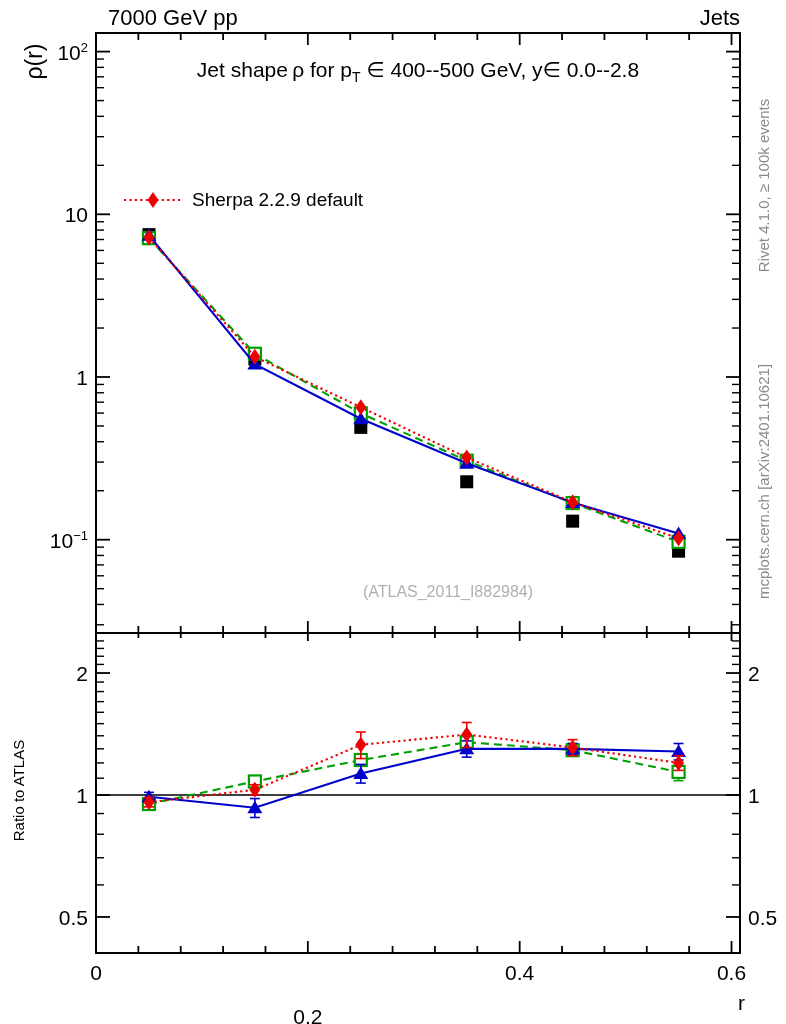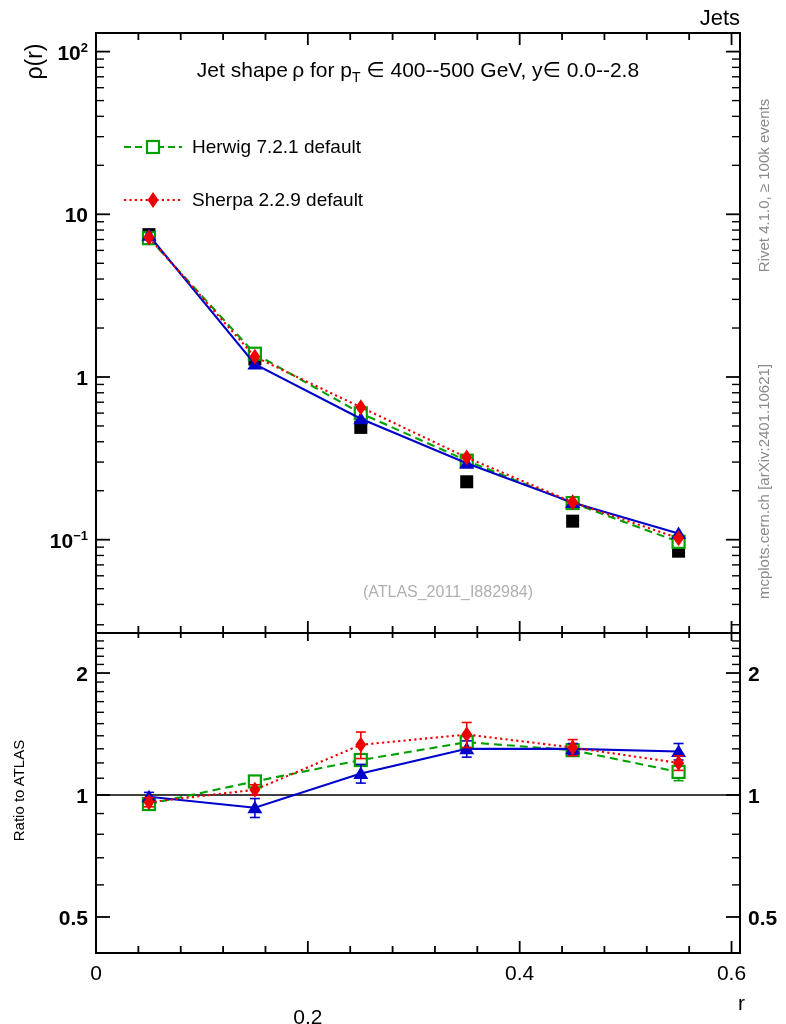--- a/index.html
+++ b/index.html
@@ -6,21 +6,21 @@
   #canvas{position:relative;width:786px;height:1024px;background:#fff;
           font-family:"Liberation Sans","DejaVu Sans",sans-serif;color:#000;overflow:hidden;}
   .abs{position:absolute;}
   #plot-svg{position:absolute;left:0;top:0;}
   .hdr{font-size:22px;font-weight:500;letter-spacing:0;}
   .ylab{font-size:23px;font-weight:500;}
   .title{font-size:21px;text-align:center;}
   .title sub{font-size:14px;}
   .legend-row{position:absolute;display:flex;align-items:center;height:26px;left:124px;}
   .legend-label{font-size:19px;margin-left:10px;white-space:nowrap;}
-  .tick-label{position:absolute;font-size:21px;line-height:1;transform:translateY(-50%);font-weight:bold;}
+  .tick-label{position:absolute;font-size:21px;line-height:1;transform:translateY(-50%);}
   .tick-label sup{font-size:13px;}
   .xtick-label{position:absolute;font-size:21px;line-height:1;width:70px;text-align:center;transform:translateX(-50%);}
   .watermark{font-size:16px;color:#b0b0b0;white-space:nowrap;}
   .sidenote{font-size:15px;color:#8a8a8a;white-space:nowrap;width:300px;text-align:center;transform:rotate(-90deg);}
   .ratio-ylab{font-size:15px;width:130px;text-align:center;transform:rotate(-90deg);}
   .xaxis-title{font-size:21px;}
 </style>
 </head>
 <body>
 
@@ -301,35 +301,29 @@
       <path d="M 572.6447368421053 494.2059604917548 L 578.1447368421053 502.2059604917548 L 572.6447368421053 510.2059604917548 L 567.1447368421053 502.2059604917548 Z" fill="#ee0000"></path>
       <path d="M 678.5657894736843 530.300752054336 L 684.0657894736843 538.300752054336 L 678.5657894736843 546.300752054336 L 673.0657894736843 538.300752054336 Z" fill="#ee0000"></path>
       <path d="M 148.96052631578948 794.1836963723669 L 154.46052631578948 802.1836963723669 L 148.96052631578948 810.1836963723669 L 143.46052631578948 802.1836963723669 Z" fill="#ee0000"></path>
       <path d="M 254.8815789473684 781.7983565494642 L 260.38157894736844 789.7983565494642 L 254.8815789473684 797.7983565494642 L 249.3815789473684 789.7983565494642 Z" fill="#ee0000"></path>
       <path d="M 360.8026315789474 736.8153150801368 L 366.3026315789474 744.8153150801368 L 360.8026315789474 752.8153150801368 L 355.3026315789474 744.8153150801368 Z" fill="#ee0000"></path>
       <path d="M 466.72368421052624 726.5364155520401 L 472.22368421052624 734.5364155520401 L 466.72368421052624 742.5364155520401 L 461.22368421052624 734.5364155520401 Z" fill="#ee0000"></path>
       <path d="M 572.6447368421053 739.4816710002843 L 578.1447368421053 747.4816710002843 L 572.6447368421053 755.4816710002843 L 567.1447368421053 747.4816710002843 Z" fill="#ee0000"></path>
       <path d="M 678.5657894736843 754.9157591015024 L 684.0657894736843 762.9157591015024 L 678.5657894736843 770.9157591015024 L 673.0657894736843 762.9157591015024 Z" fill="#ee0000"></path>
     </svg>
 
+  <div class="abs hdr" style="left:108px;top:5px;">7000 GeV pp</div>
   <div class="abs hdr" style="left:640px;top:5px;width:100px;text-align:right;">Jets</div>
 
   <div class="abs ylab" style="left:-6px;top:48px;width:80px;text-align:center;transform:rotate(-90deg);">ρ(r)</div>
 
   <div class="abs title" style="left:96px;top:58px;width:644px;">
     <span>Jet shape ρ for p</span><sub>T</sub><span> ∈ 400--500 GeV, y∈ 0.0--2.8</span>
   </div>
 
-  <div class="legend-row" style="top:134px;">
-    <svg class="legend-sample" id="legend-sample-1" width="58" height="22">
-        <line x1="0" y1="11" x2="58" y2="11" stroke="#00a000" stroke-width="2.1" stroke-dasharray="7 4"></line>
-        <rect x="23" y="5" width="12" height="12" fill="#fff" stroke="#00a000" stroke-width="2.2"></rect>
-      </svg>
-    <span class="legend-label">Herwig 7.2.1 default</span>
-  </div>
   <div class="legend-row" style="top:187px;">
     <svg class="legend-sample" id="legend-sample-3" width="58" height="22">
         <line x1="0" y1="11" x2="58" y2="11" stroke="#ee0000" stroke-width="2.1" stroke-dasharray="2.2 3.2"></line>
         <path d="M 29 3 L 34.5 11 L 29 19 L 23.5 11 Z" fill="#ee0000"></path>
       </svg>
     <span class="legend-label">Sherpa 2.2.9 default</span>
   </div>
 
   <div class="abs watermark" style="left:96px;top:583px;width:704px;text-align:center;">(ATLAS_2011_I882984)</div>
 

